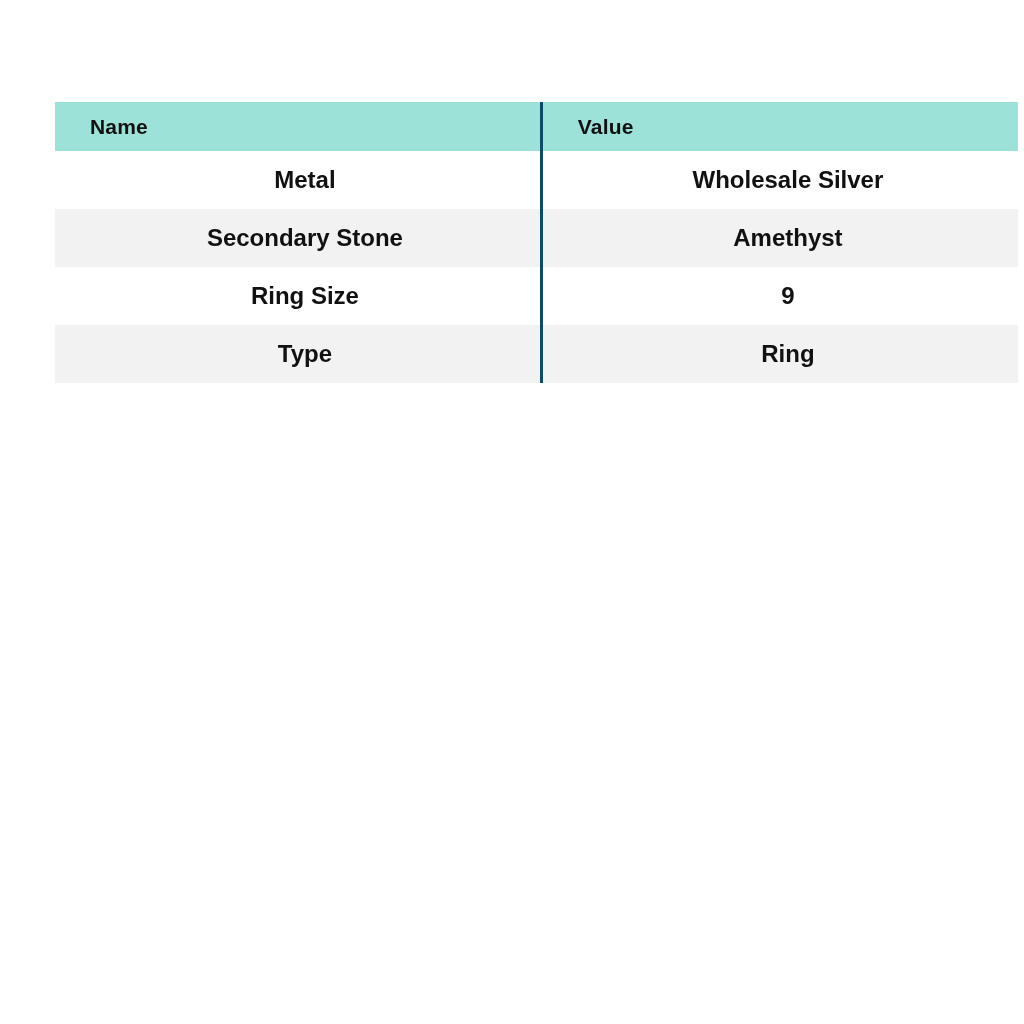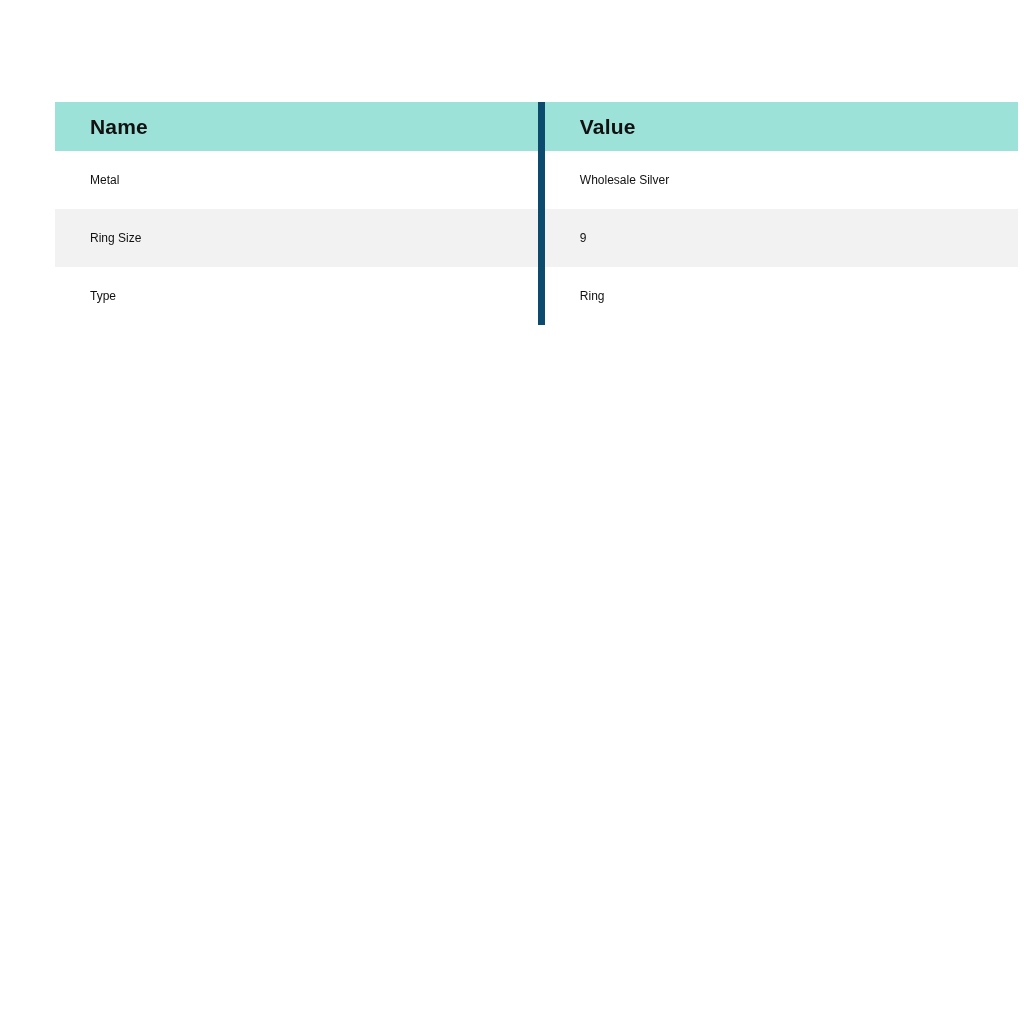--- a/index.html
+++ b/index.html
@@ -34,35 +34,35 @@
     height: 49px;
     text-align: left;
     vertical-align: middle;
     padding: 0 20px 0 35px;
     font-size: 21px;
     font-weight: 600;
     letter-spacing: 0.2px;
   }
   td {
     height: 58px;
-    text-align: left;
+    text-align: center;
     vertical-align: middle;
     padding: 0 20px 0 35px;
-    font-size: 12px;
-    font-weight: 400;
+    font-size: 24px;
+    font-weight: 700;
   }
   tbody tr:nth-child(even) td {
     background: var(--row-alt-bg);
   }
   tbody tr:nth-child(odd) td {
     background: #ffffff;
   }
   th:last-child,
   td:last-child {
-    border-left: 7px solid #0c4a6e;
+    border-left: 3px solid #0c4a6e;
   }
 </style>
 </head>
 <body>
 
 <div class="table-wrap">
   <table>
     <colgroup>
       <col class="name-col">
       <col class="value-col">
@@ -72,20 +72,24 @@
         <th>Name</th>
         <th>Value</th>
       </tr>
     </thead>
     <tbody>
       <tr>
         <td>Metal</td>
         <td>Wholesale Silver</td>
       </tr>
       <tr>
+        <td>Secondary Stone</td>
+        <td>Amethyst</td>
+      </tr>
+      <tr>
         <td>Ring Size</td>
         <td>9</td>
       </tr>
       <tr>
         <td>Type</td>
         <td>Ring</td>
       </tr>
     </tbody>
   </table>
 </div>

